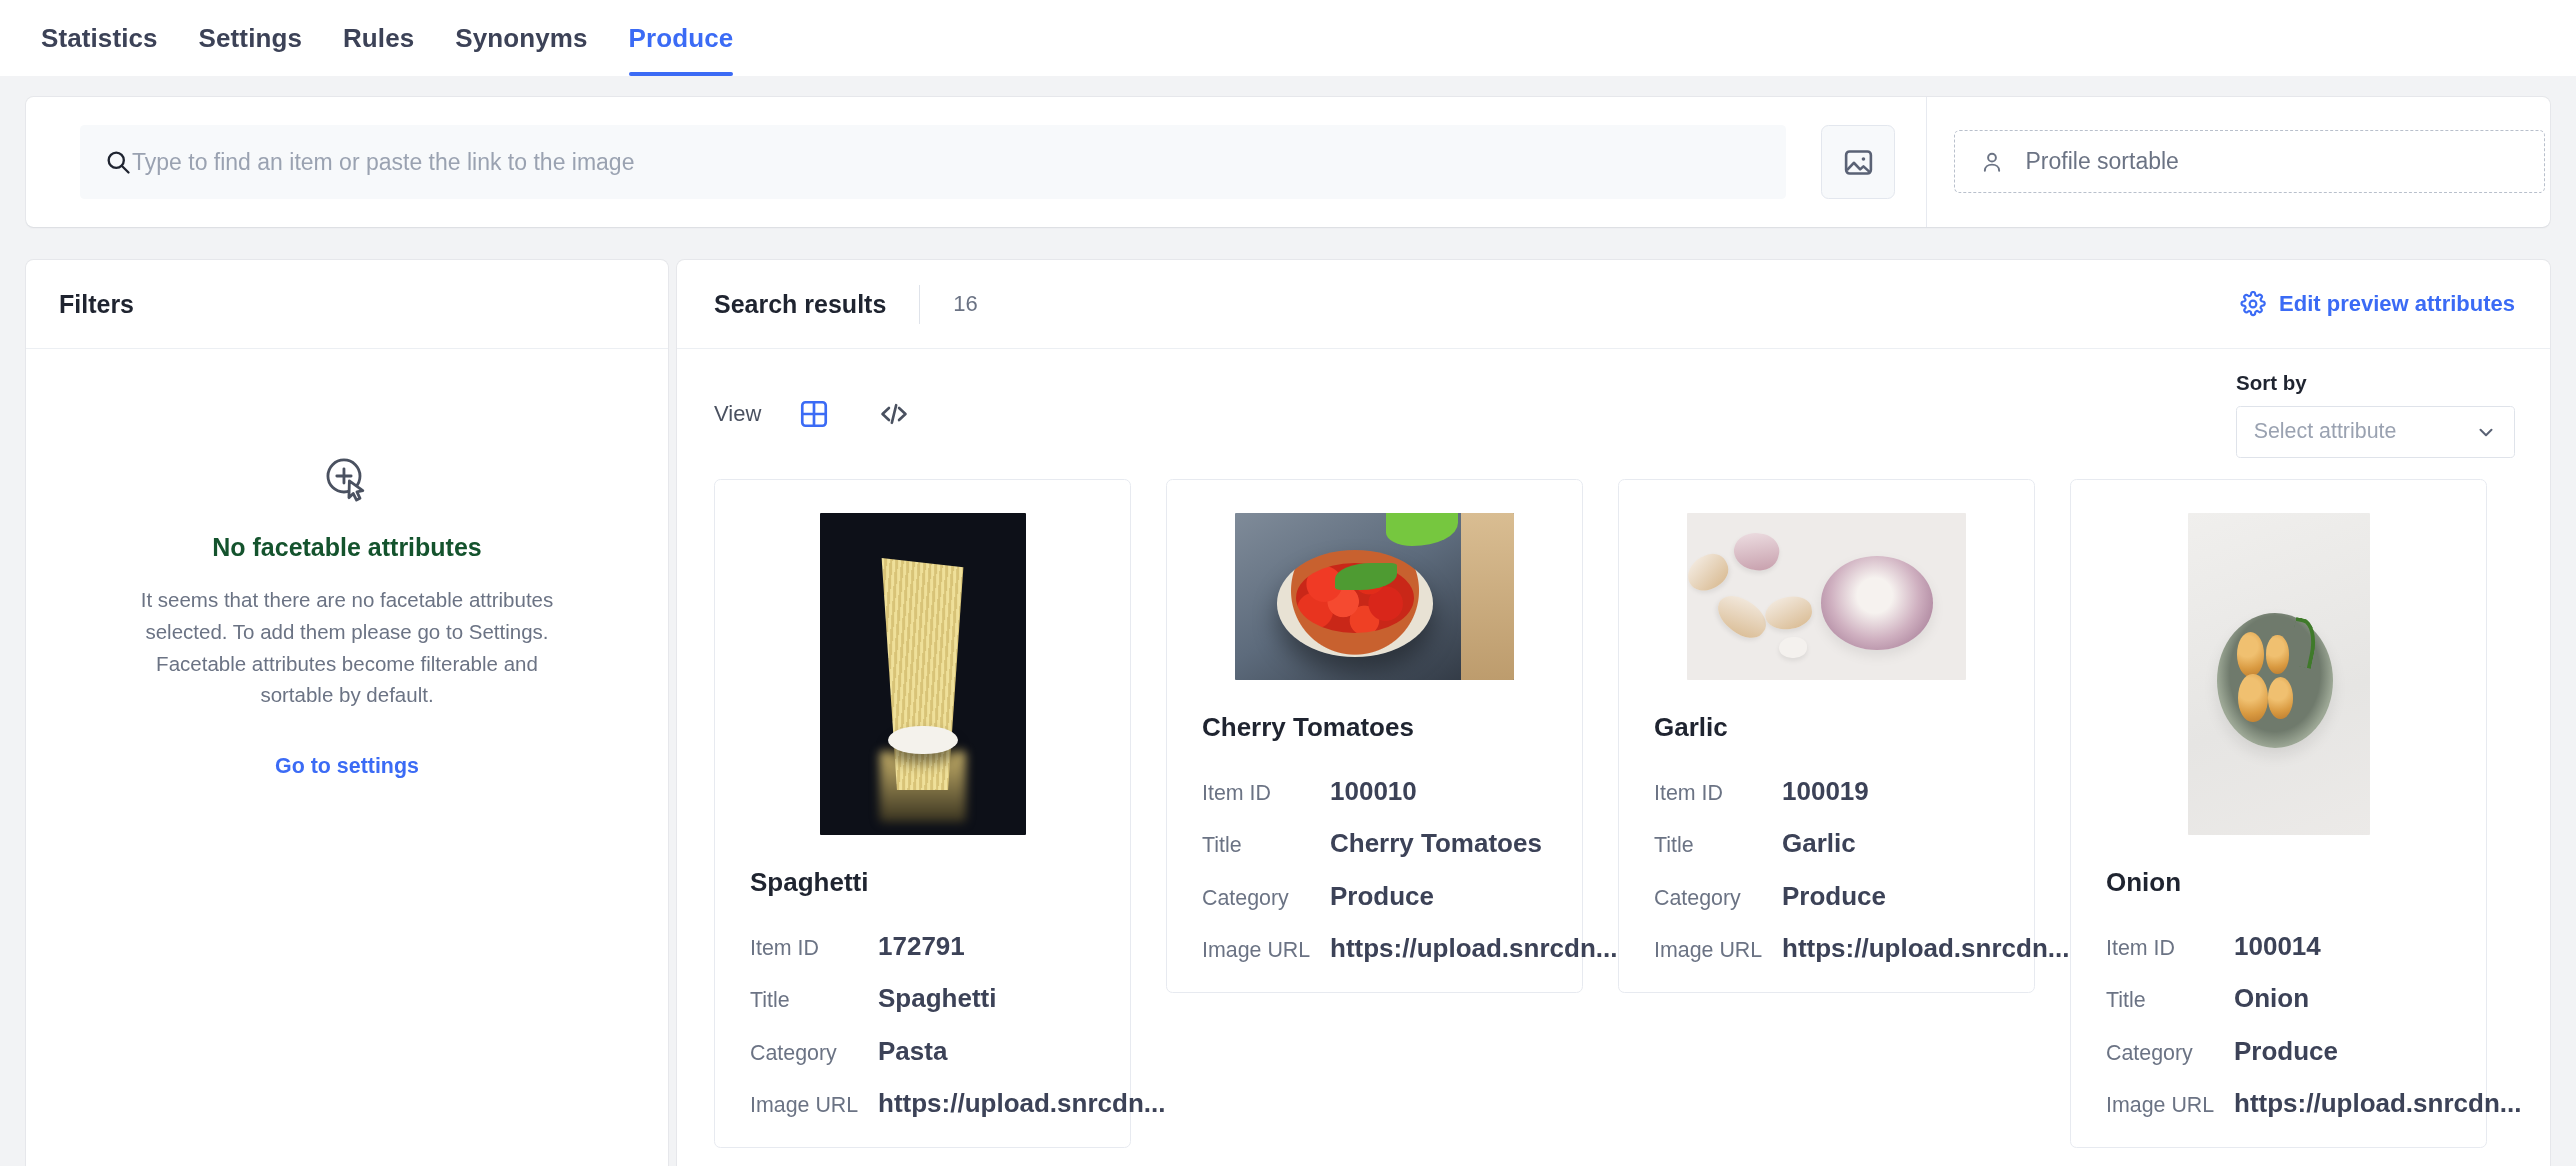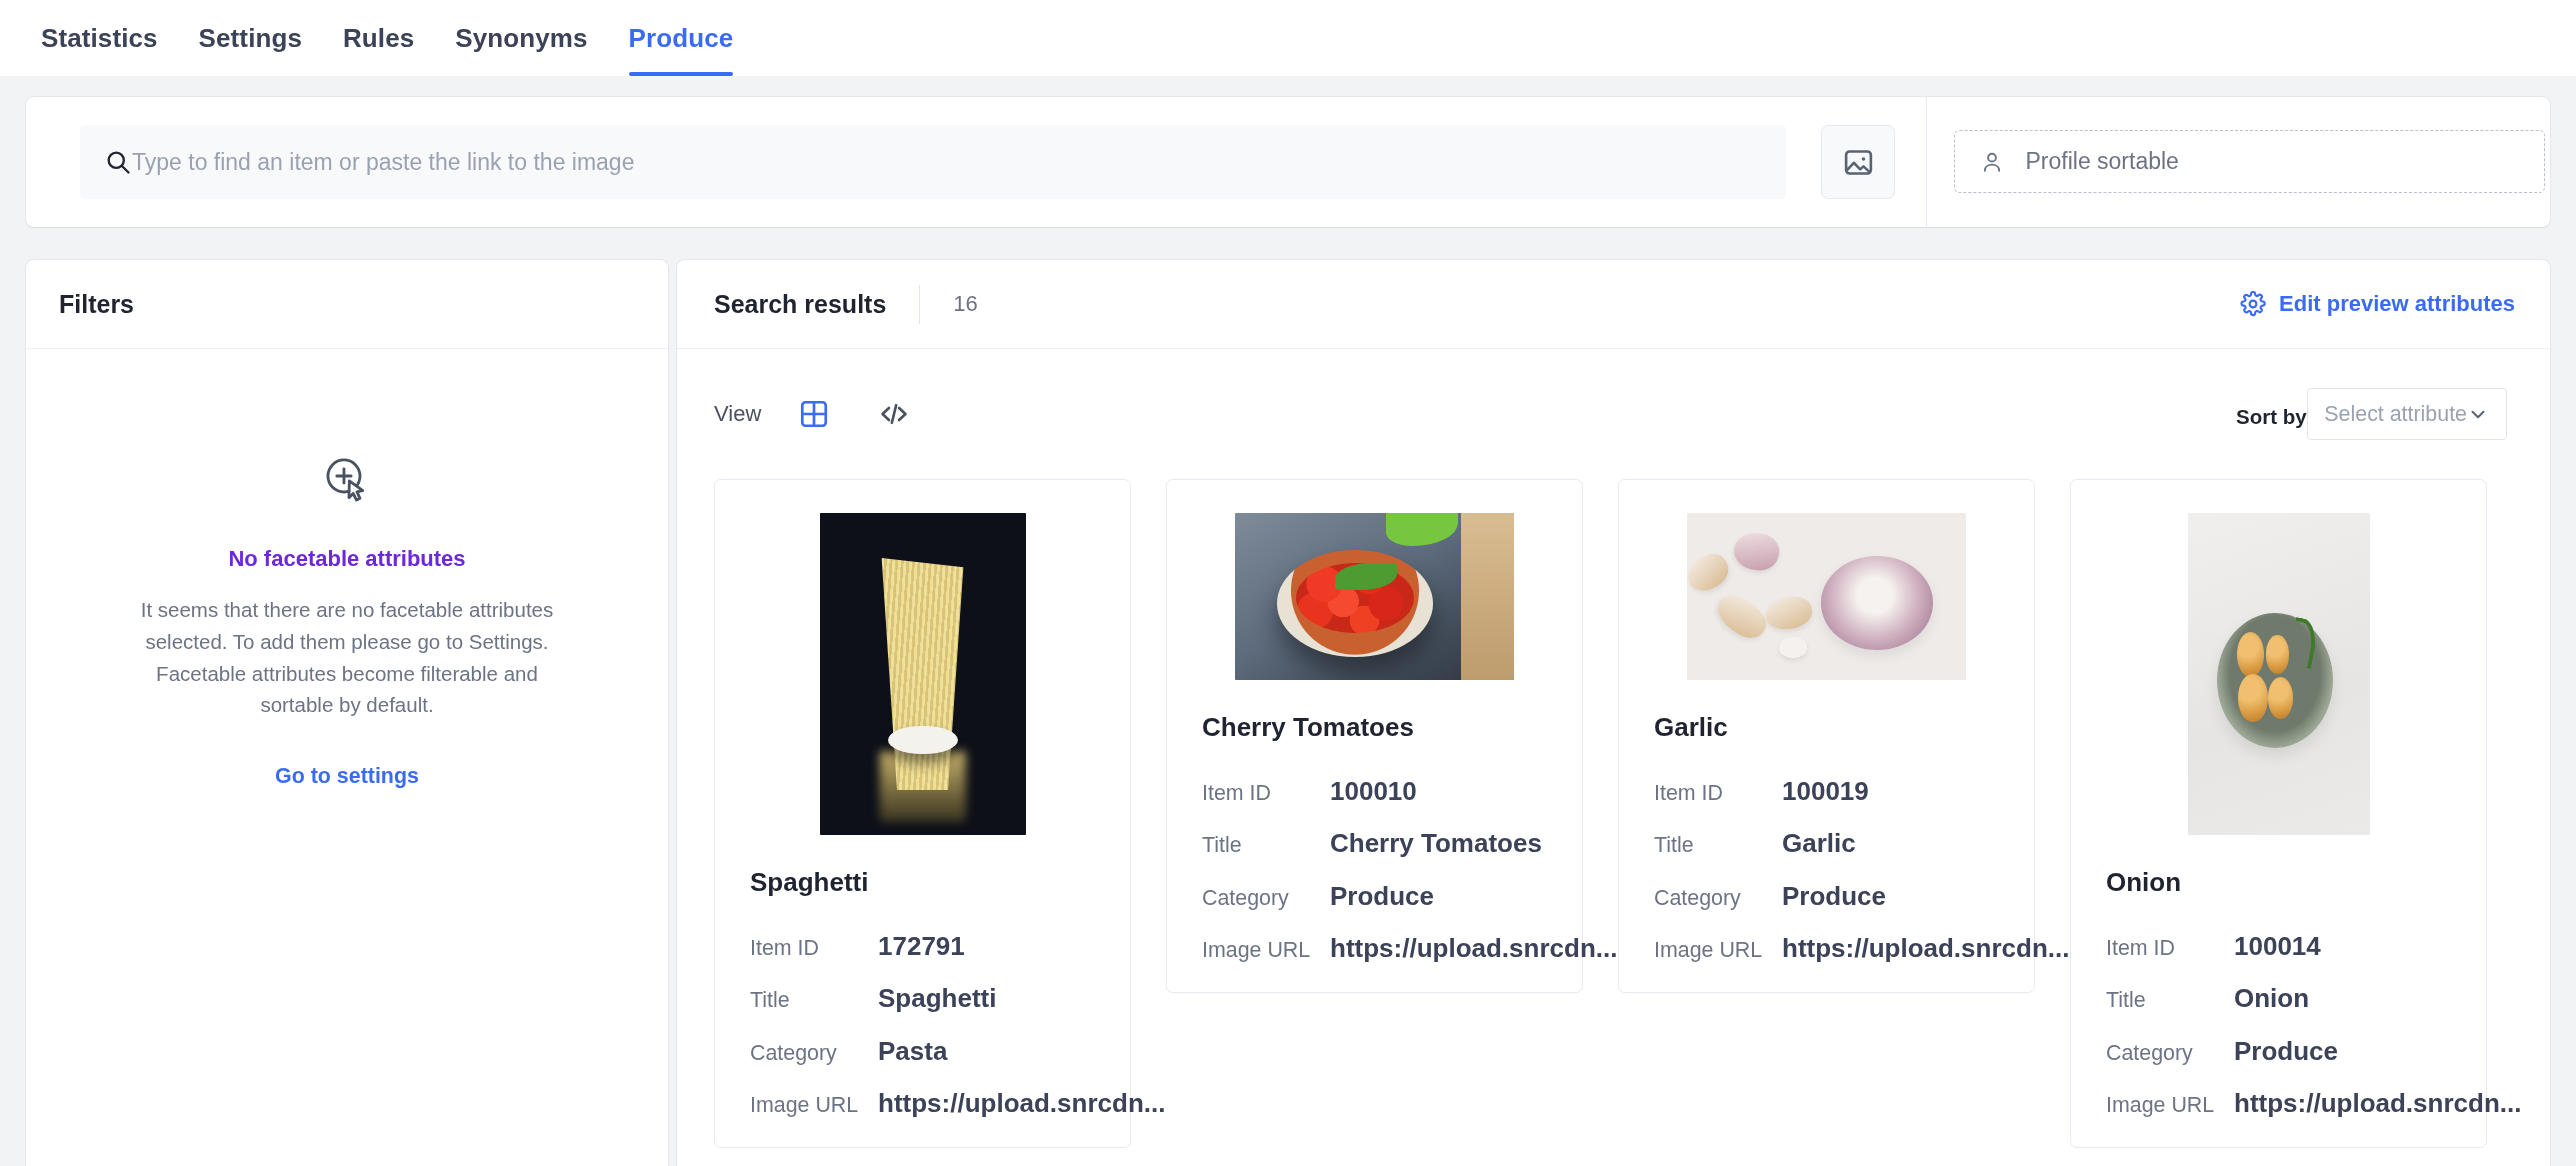--- a/index.html
+++ b/index.html
@@ -138,24 +138,24 @@
   }
   .filters-empty {
     padding-top: 104px;
     display: flex;
     flex-direction: column;
     align-items: center;
     text-align: center;
   }
   .empty-icon { width: 52px; height: 52px; color: #4a5160; }
   .empty-title {
-    margin-top: 41px;
-    font-size: 22px;
-    font-weight: bold;
-    color: #6d28d9;
+    margin-top: 28px;
+    font-size: 25px;
+    font-weight: bold;
+    color: #14532d;
   }
   .empty-text {
     margin-top: 22px;
     width: 446px;
     font-size: 20.5px;
     line-height: 1.55;
     color: #6b7384;
   }
   .empty-link {
     margin-top: 43px;
@@ -220,23 +220,22 @@
     cursor: pointer;
   }
   .view-btn svg { width: 32px; height: 32px; }
   .view-btn.active svg { color: #3b6bf5; }
   .view-btn.inactive svg { color: #4a5160; }
   .view-btn.code { margin-left: 39px; }
 
   .sortby {
     margin-left: auto;
     display: flex;
-    flex-direction: row;
+    flex-direction: column;
     width: 279px;
-    align-items: flex-end;
   }
   .sortby-label {
     font-size: 20.5px;
     font-weight: bold;
     color: #1f2430;
     margin-bottom: 11px;
   }
   .sortby-select {
     height: 52px;
     border: 0.9px solid #dfe3ea;

